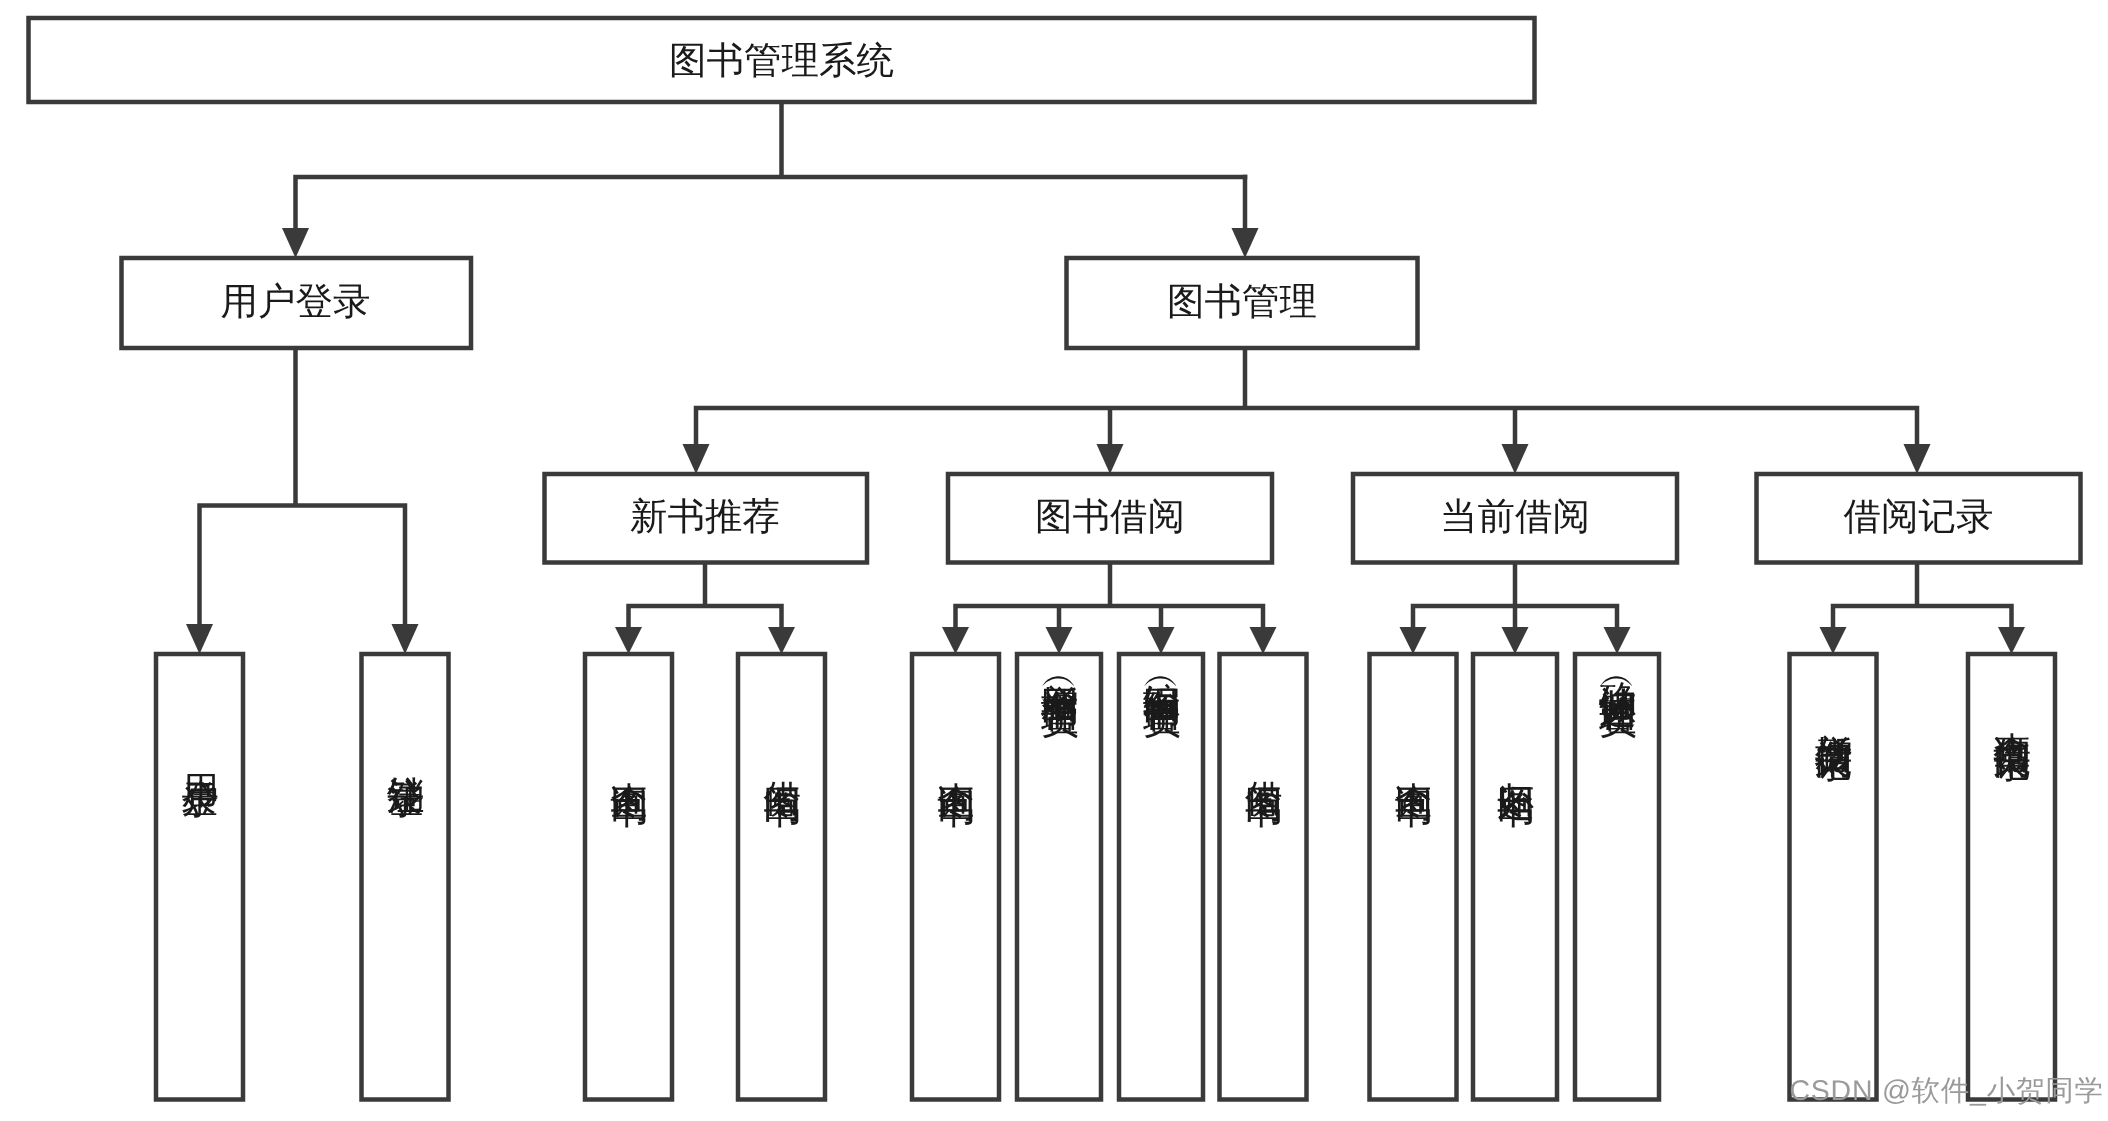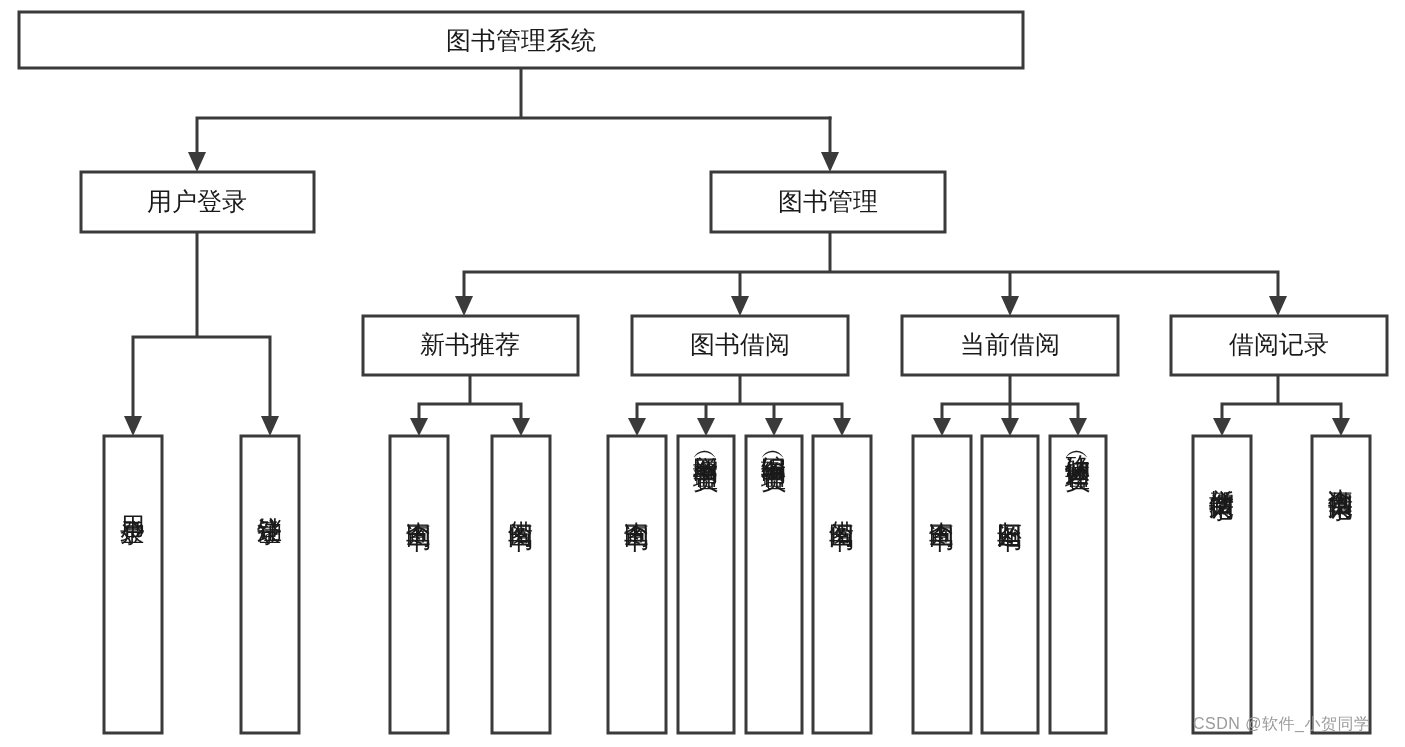--- a/index.html
+++ b/index.html
@@ -55,21 +55,21 @@
     fill: #1a1a1a;
     writing-mode: vertical-rl;
     text-orientation: upright;
     glyph-orientation-vertical: 0;
     text-anchor: middle;
     letter-spacing: 2px;
   }
   .watermark-text {
     position: absolute;
     font-family: "Liberation Sans", "DejaVu Sans", sans-serif;
-    font-size: 16px;
+    font-size: 19px;
     color: #9a9a9a;
     white-space: nowrap;
     letter-spacing: 0.5px;
   }
 </style>
 </head>
 <body>
 
 <div id="diagram-root">
 

